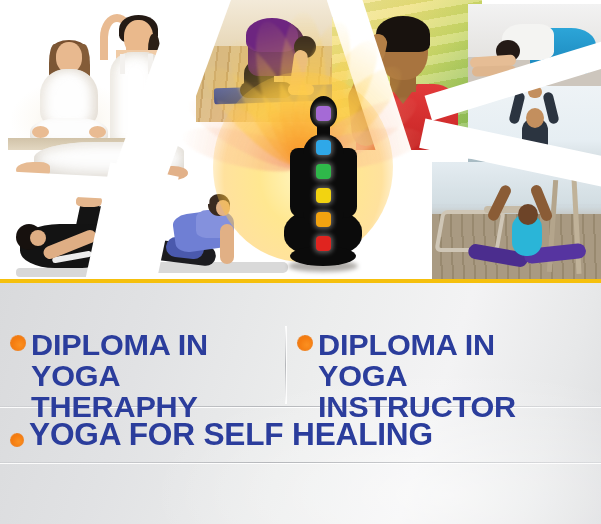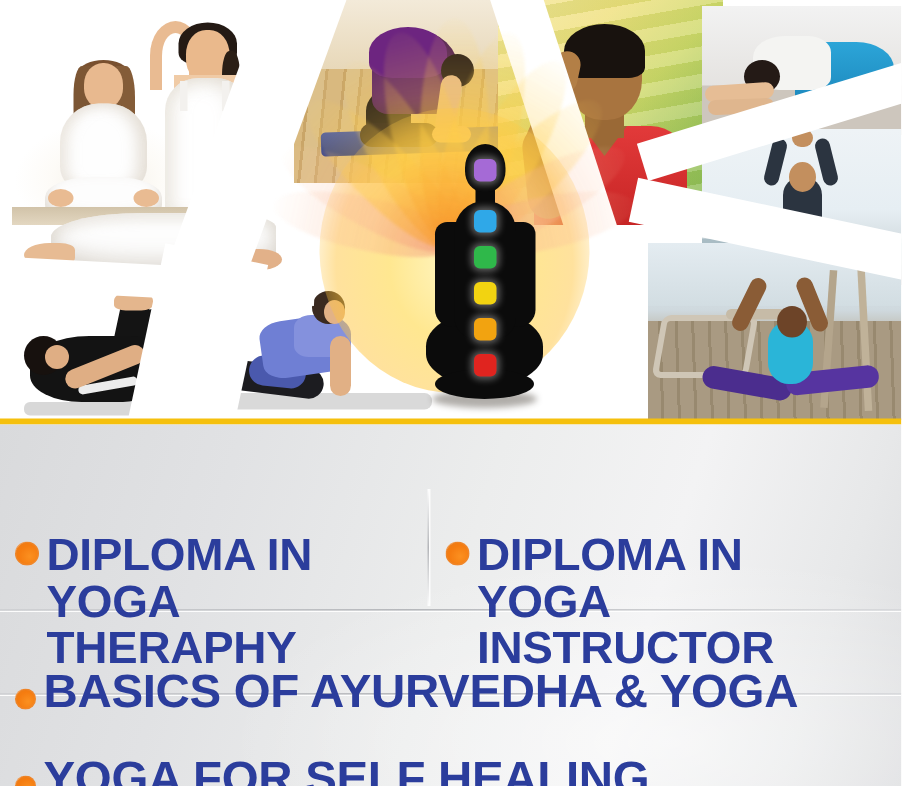--- a/index.html
+++ b/index.html
@@ -184,21 +184,21 @@
     background:linear-gradient(180deg,#ffd21a 0%,#ffc907 48%,#fcbf00 100%);
     clip-path:polygon(14px 0,310px 0,324px 0,296px 33px,28px 33px,0 0);
     display:flex;align-items:center;justify-content:center;}
   .banner-text{font-size:21px;font-weight:bold;letter-spacing:.6px;color:#e01b17;
     font-family:"Liberation Sans", sans-serif;transform:scaleX(1.04);
     text-shadow:0 1px 0 rgba(160,20,10,.18);white-space:nowrap;}
 
   
   .courses{position:absolute;left:0;top:320px;width:601px;height:204px;}
   .row{position:relative;display:flex;align-items:flex-start;}
-  .row-top{height:86px;margin-top:26px;}
+  .row-top{height:86px;}
   .col{position:relative;display:flex;align-items:flex-start;padding-top:10px;}
   .col-left{width:284px;padding-left:10px;box-sizing:border-box;}
   .col-right{width:317px;padding-left:13px;box-sizing:border-box;}
   .vdivider{position:absolute;left:285px;top:326px;width:1px;height:78px;
     background:linear-gradient(180deg,rgba(255,255,255,.95),rgba(170,172,176,.85),rgba(255,255,255,.9));
     box-shadow:1px 0 0 rgba(255,255,255,.85);}
   .hdivider{position:absolute;left:0;width:601px;height:1px;
     background:linear-gradient(90deg,rgba(186,188,192,.35),rgba(176,178,182,.9) 45%,rgba(200,202,206,.45));
     box-shadow:0 1px 0 rgba(255,255,255,.9);}
   .hd1{top:406px;}
@@ -398,24 +398,20 @@
         <span class="ctext ctext-2l">DIPLOMA IN
 YOGA THERAPHY</span>
       </div>
       <div class="col col-right">
         <span class="bullet"></span>
         <span class="ctext ctext-2l">DIPLOMA IN
 YOGA INSTRUCTOR</span>
       </div>
     </div>
 
-    <div class="row row-single">
-      <span class="bullet bullet-sm"></span>
-      <span class="ctext ctext-1l">BASICS OF AYURVEDHA &amp; YOGA</span>
-    </div>
 
     <div class="row row-single">
       <span class="bullet bullet-sm"></span>
       <span class="ctext ctext-1l">YOGA FOR SELF HEALING</span>
     </div>
 
   </div>
 </div>
 
 </body></html>

